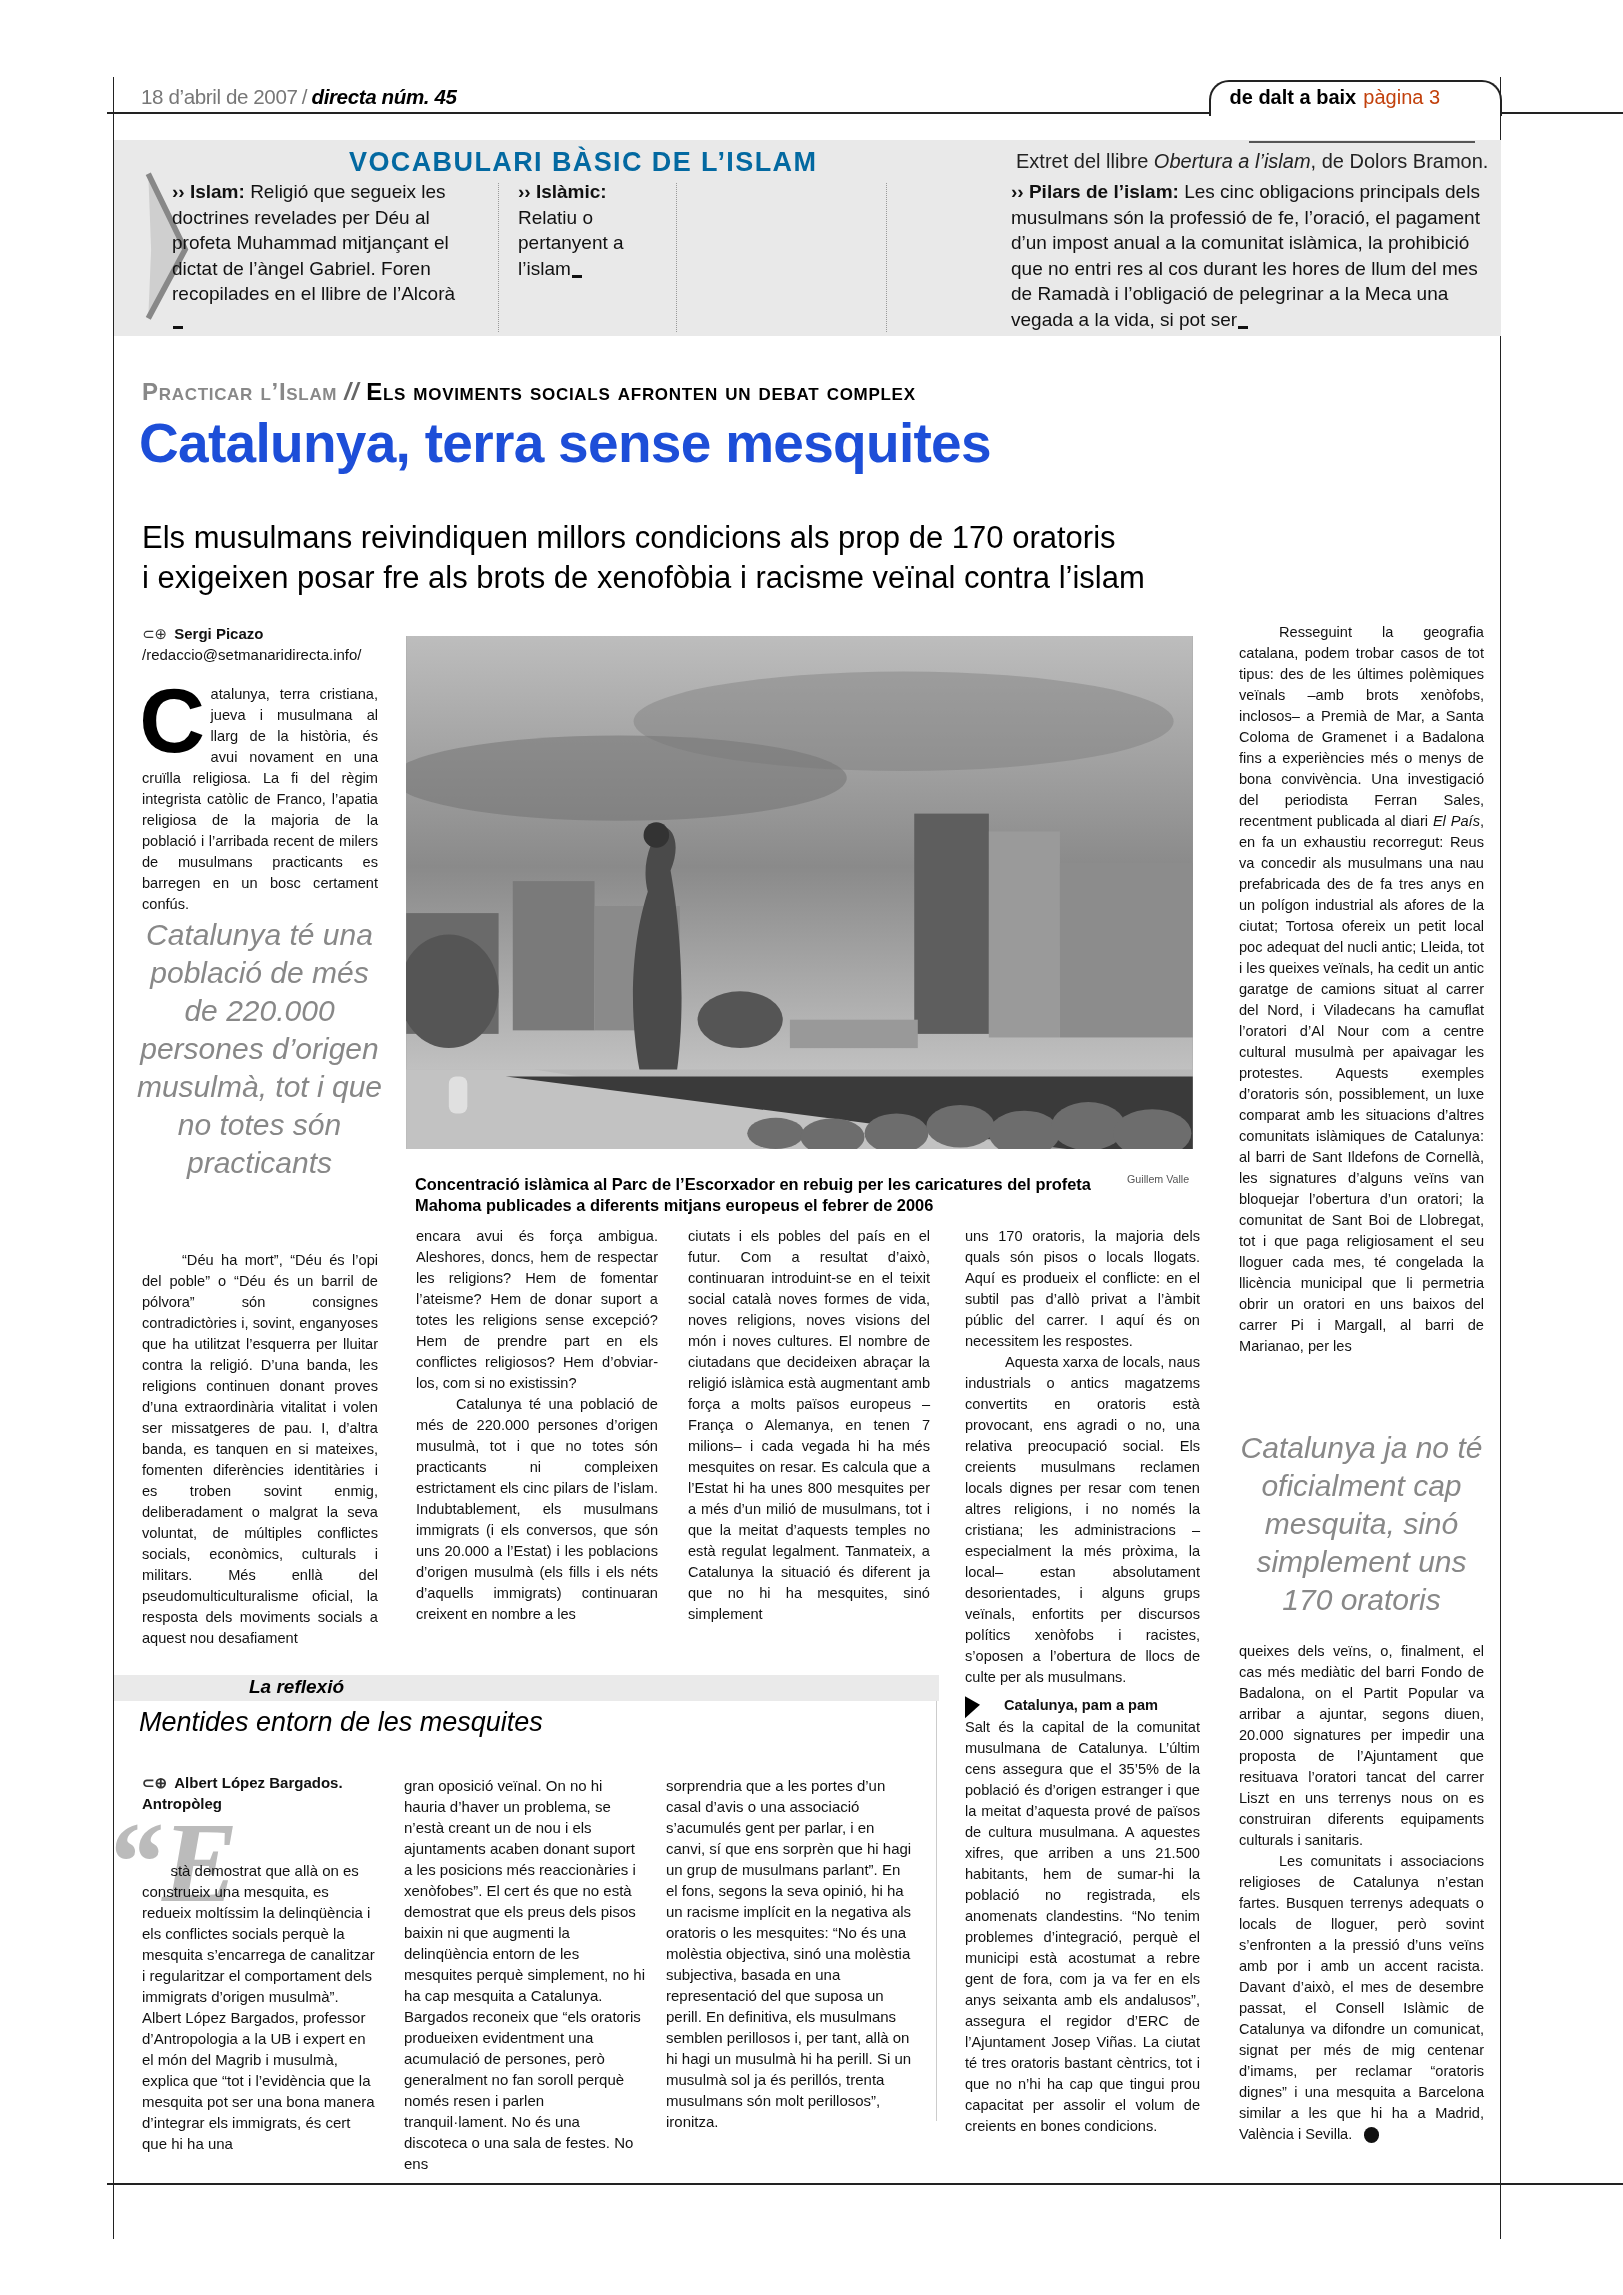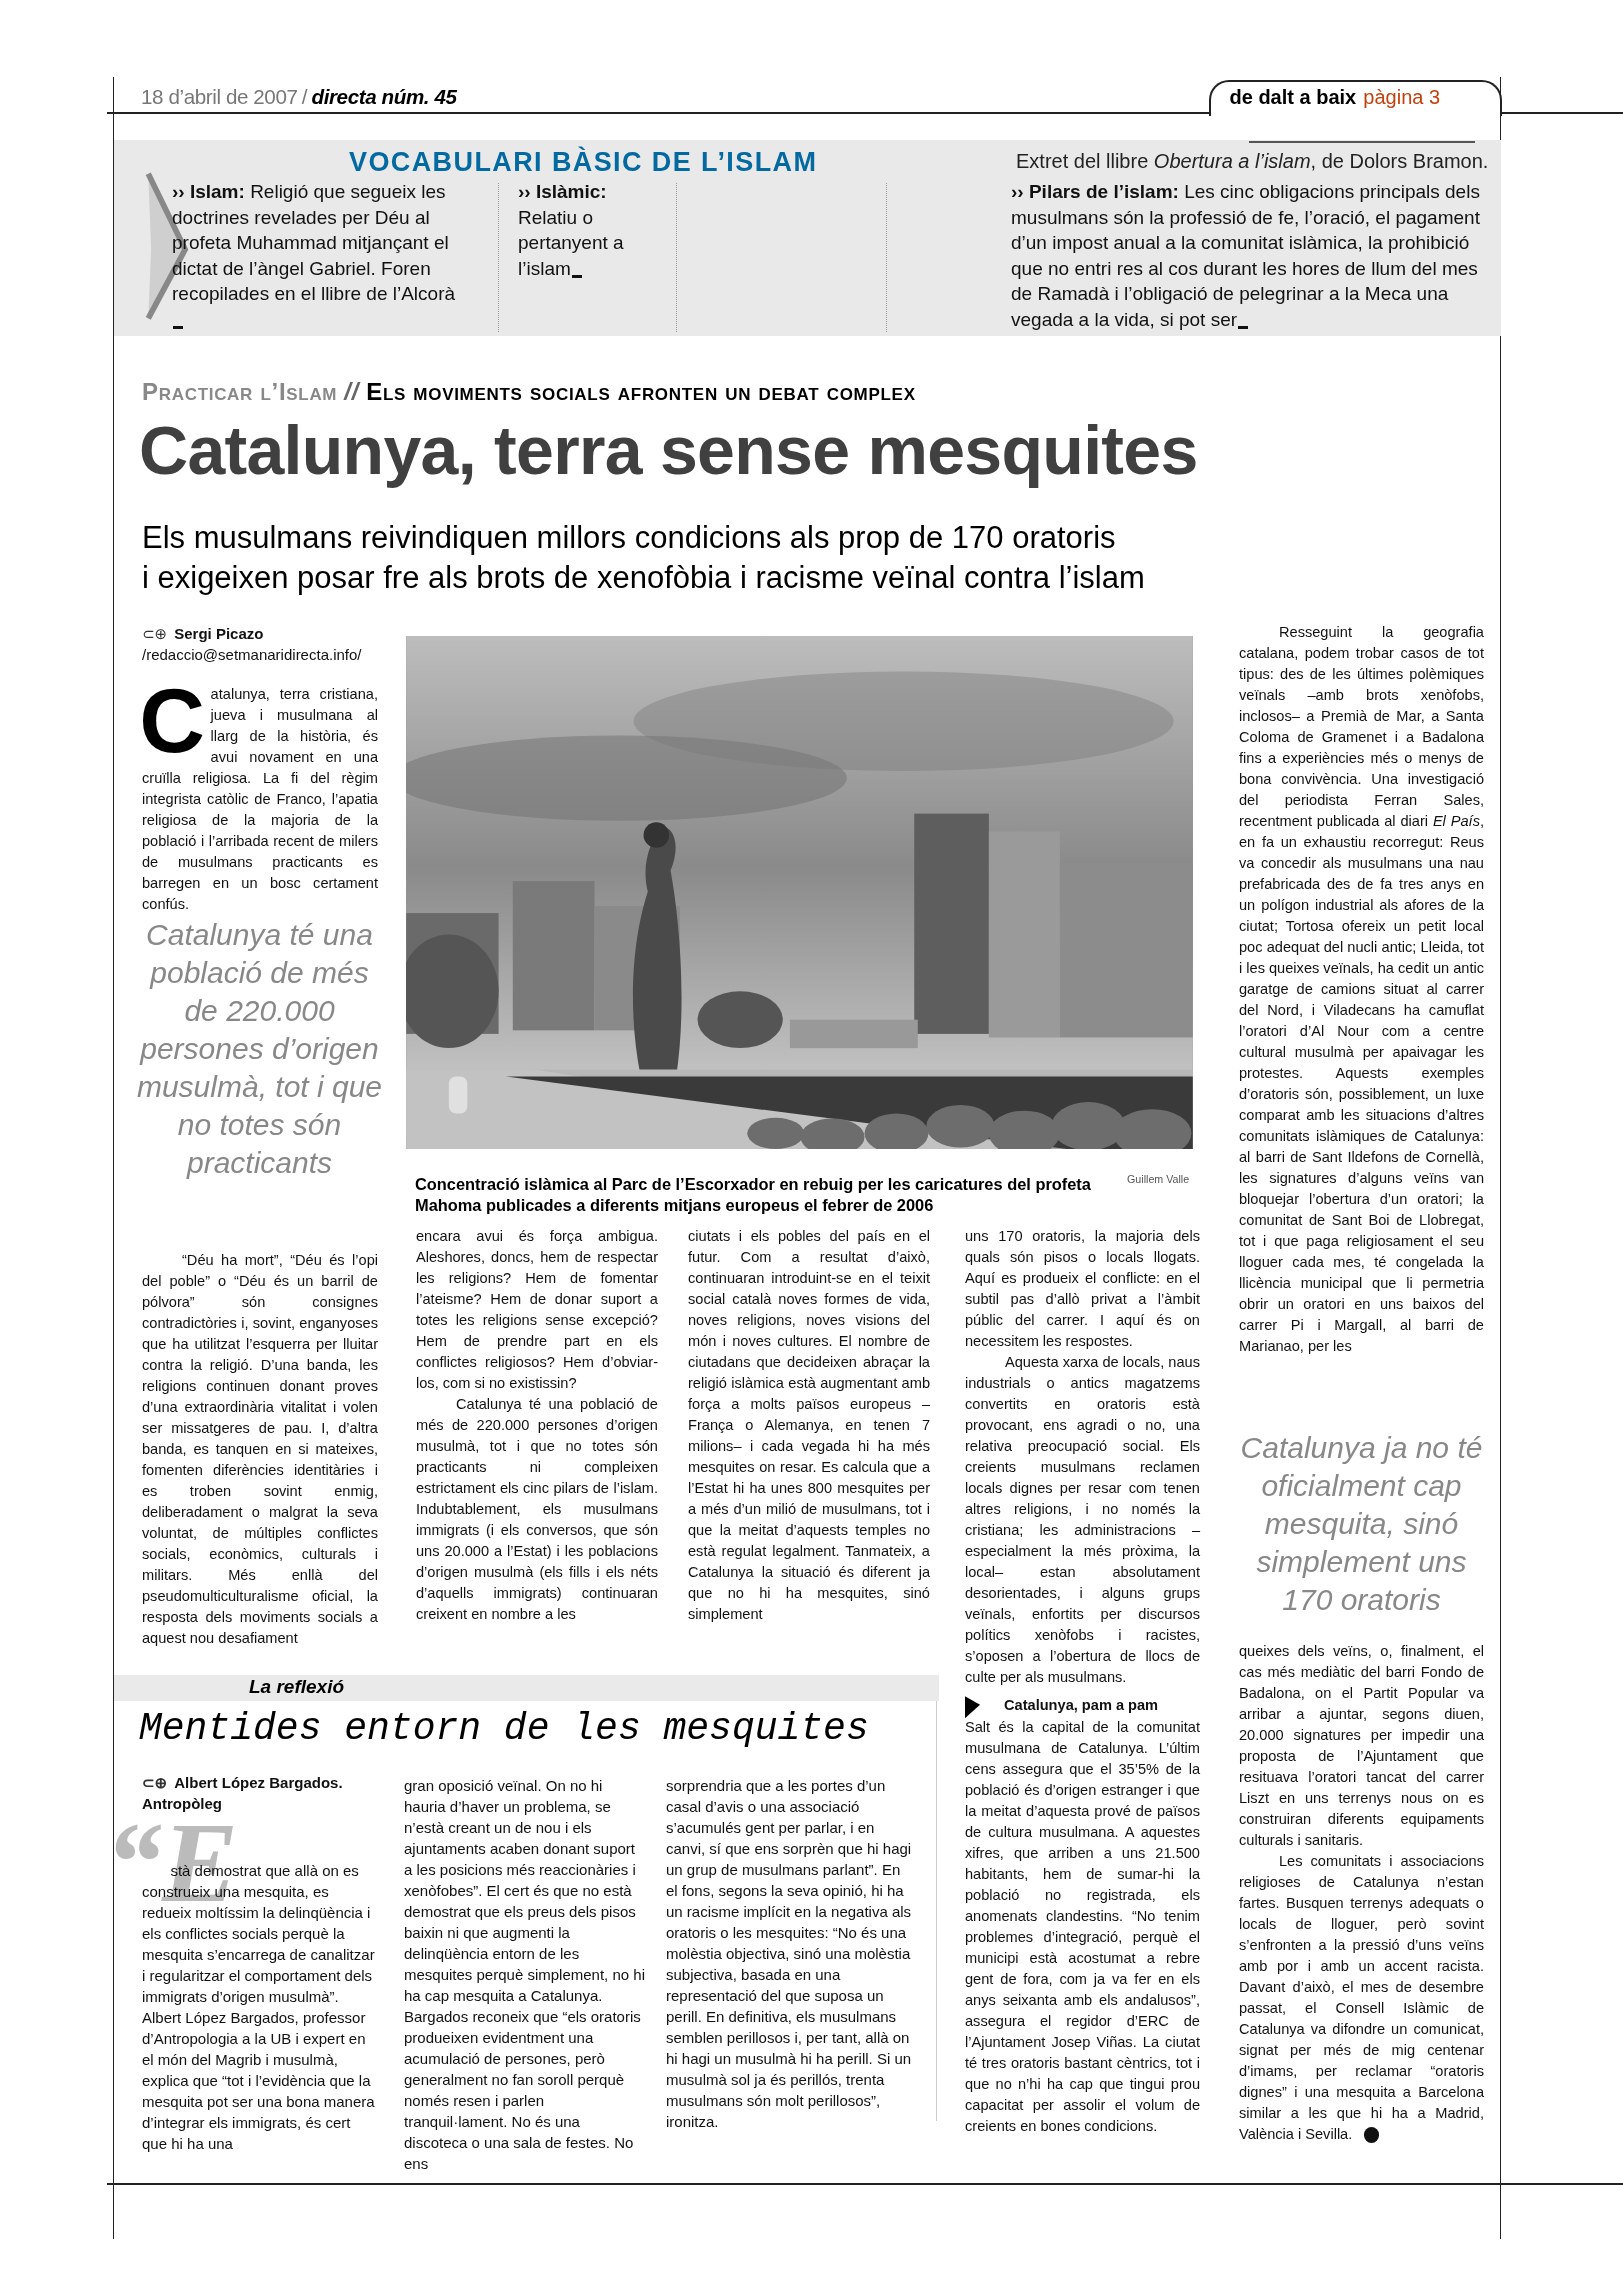--- a/index.html
+++ b/index.html
@@ -30,21 +30,21 @@
   .vocab-col { top: 39px; font-size: 19px; line-height: 25.6px; color: #111; }
   .vocab-col b { font-weight: bold; }
   .vocab-col .end { display:inline-block; width: 10px; height: 2.8px; background:#111; vertical-align: -2.8px; margin-left: 1.4px; }
   .vsep { top: 43px; width: 0; height: 149px; border-left: 1.4px dotted #999; }
 
   
   .kicker { left: 142px; top: 378px; font-size: 24px; font-weight: bold; letter-spacing: 0.7px; }
   .kicker .k1 { color: #888; font-variant: small-caps; }
   .kicker .sep { color: #666; margin: 0 7.1px; font-style: italic; }
   .kicker .k2 { color: #000; font-variant: small-caps; }
-  .headline { left: 139px; top: 411px; font-size: 68px; font-weight: bold; letter-spacing: -0.7px; color: #404040; white-space: nowrap; }
+  .headline { left: 139px; top: 411px; font-size: 55px; font-weight: bold; letter-spacing: -0.7px; color: #1d4ed8; white-space: nowrap; }
   .deck { left: 142px; top: 518px; width: 1280px; font-size: 31px; line-height: 40px; color: #000; }
 
   
   .col { font-family: "Liberation Sans", sans-serif; font-size: 14.6px; line-height: 21px; color: #111; text-align: justify; }
   .col p { text-indent: 0; }
   .col .ind { text-indent: 40px; }
   .byline { left: 142px; top: 623px; width: 235px; font-size: 15px; line-height: 21.3px; }
   .byline .name { font-weight: bold; }
   .pen { display:inline-block; margin-right: 7.1px; color:#333; }
 
@@ -54,21 +54,21 @@
 
   .photo { left: 406px; top: 636px; width: 787px; height: 513px; overflow: hidden; background: #999; }
   .photo svg { display:block; }
   .caption { left: 415px; top: 1174px; width: 697px; font-size: 16.4px; line-height: 21.3px; font-weight: bold; color: #000; }
   .credit { left: 1127px; top: 1173px; font-size: 10.7px; color: #555; }
 
   
   .refl-bar { left: 114px; top: 1675px; width: 825px; height: 25.6px; background: #eaeaea; }
   .refl-label { left: 249px; top: 1676px; font-size: 19px; font-weight: bold; font-style: italic; color: #000; }
   .refl-frame-r { left: 936px; top: 1701px; width: 1.4px; height: 420px; background: #ccc; }
-  .refl-title { left: 139px; top: 1707px; font-size: 38px; font-style: italic; color: #000; font-family: Liberation Mono, monospace; }
+  .refl-title { left: 139px; top: 1707px; font-size: 27px; font-style: italic; color: #000; }
   .refl-col { font-size: 15px; line-height: 21px; text-align: left; }
   .big-quote { left: 105px; top: 1806px; font-size: 114px; line-height: 114px; font-style: italic; font-weight: bold; color: #bbb; font-family: "Liberation Serif", serif; }
 
   .subhead { font-weight: bold; font-size: 14.6px; }
   .tri { display:inline-block; width:0; height:0; border-top: 11.4px solid transparent; border-bottom: 11.4px solid transparent; border-left: 15.6px solid #000; vertical-align: middle; margin-right: 24px; transform: skewY(-10deg); }
   .endmark { display:inline-block; width: 15.6px; height: 15.6px; border-radius: 50%; background: #111; color: #fff; font-size: 8.5px; line-height: 15.6px; text-align: center; font-weight: bold; font-style: italic; margin-left: 11.4px; vertical-align: middle; }
 </style>
 </head>
 <body>
 

